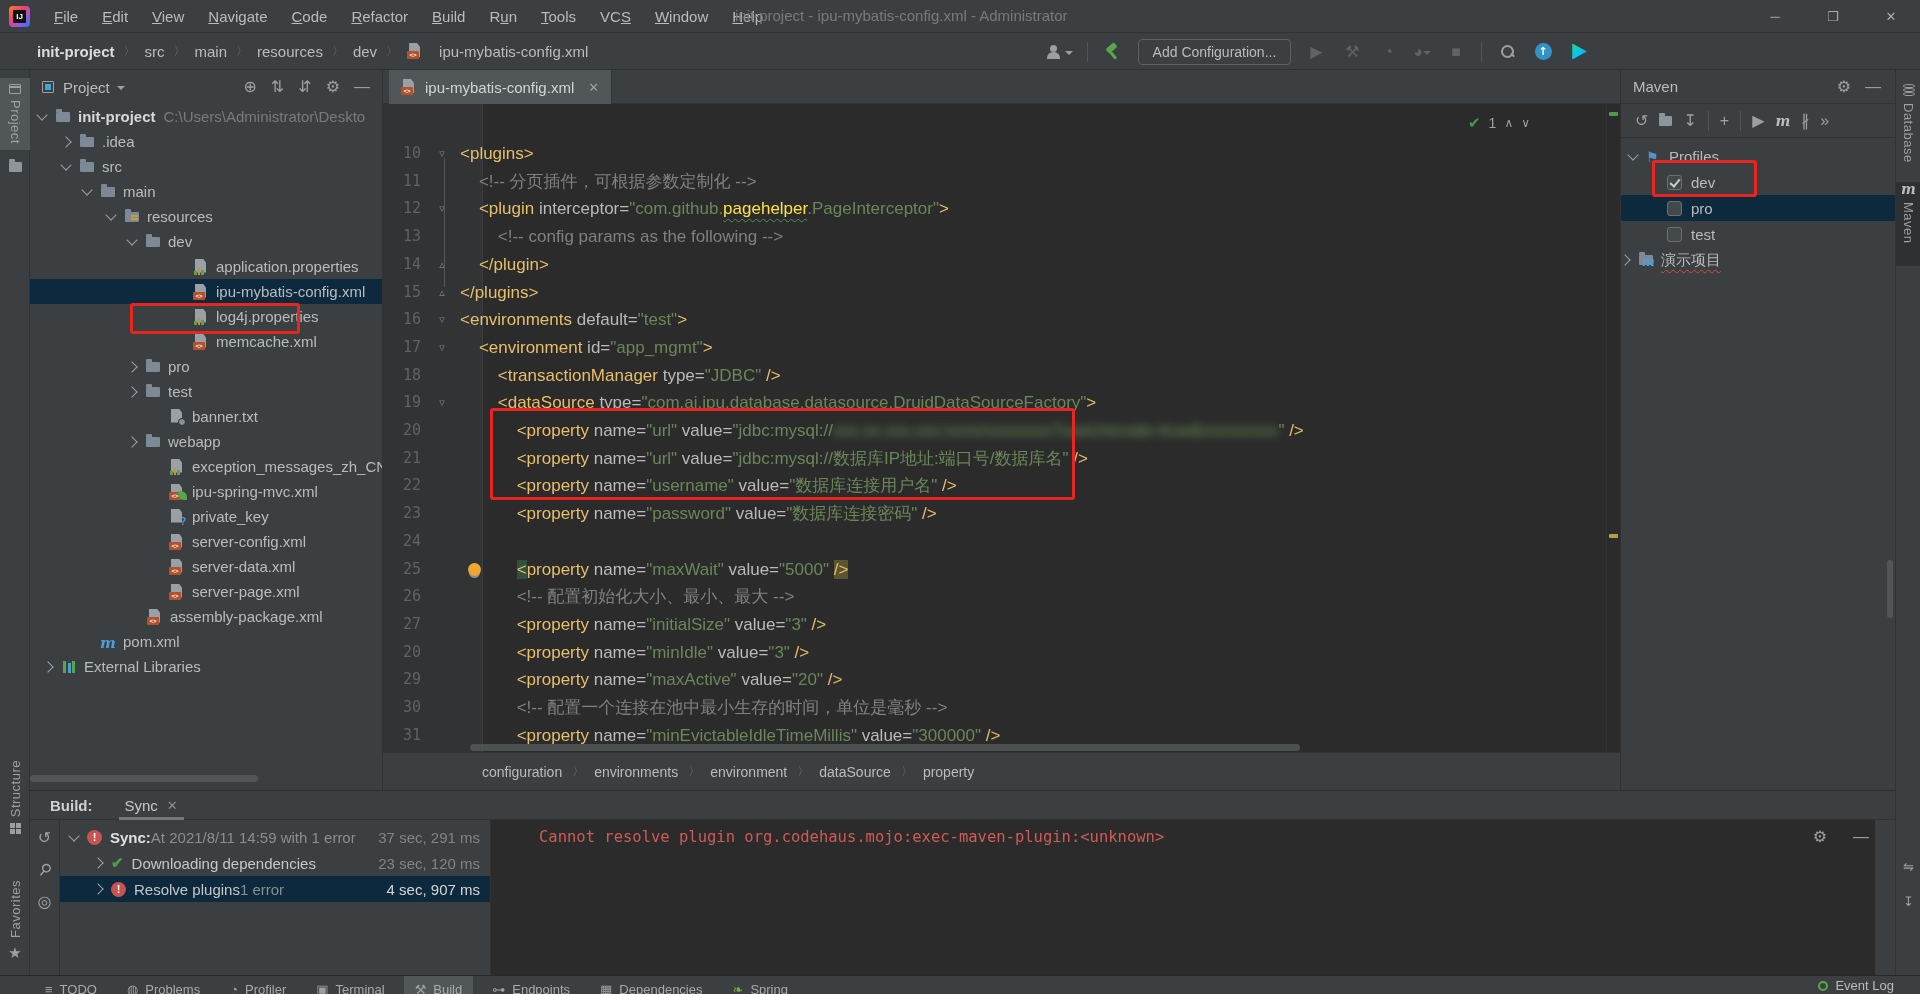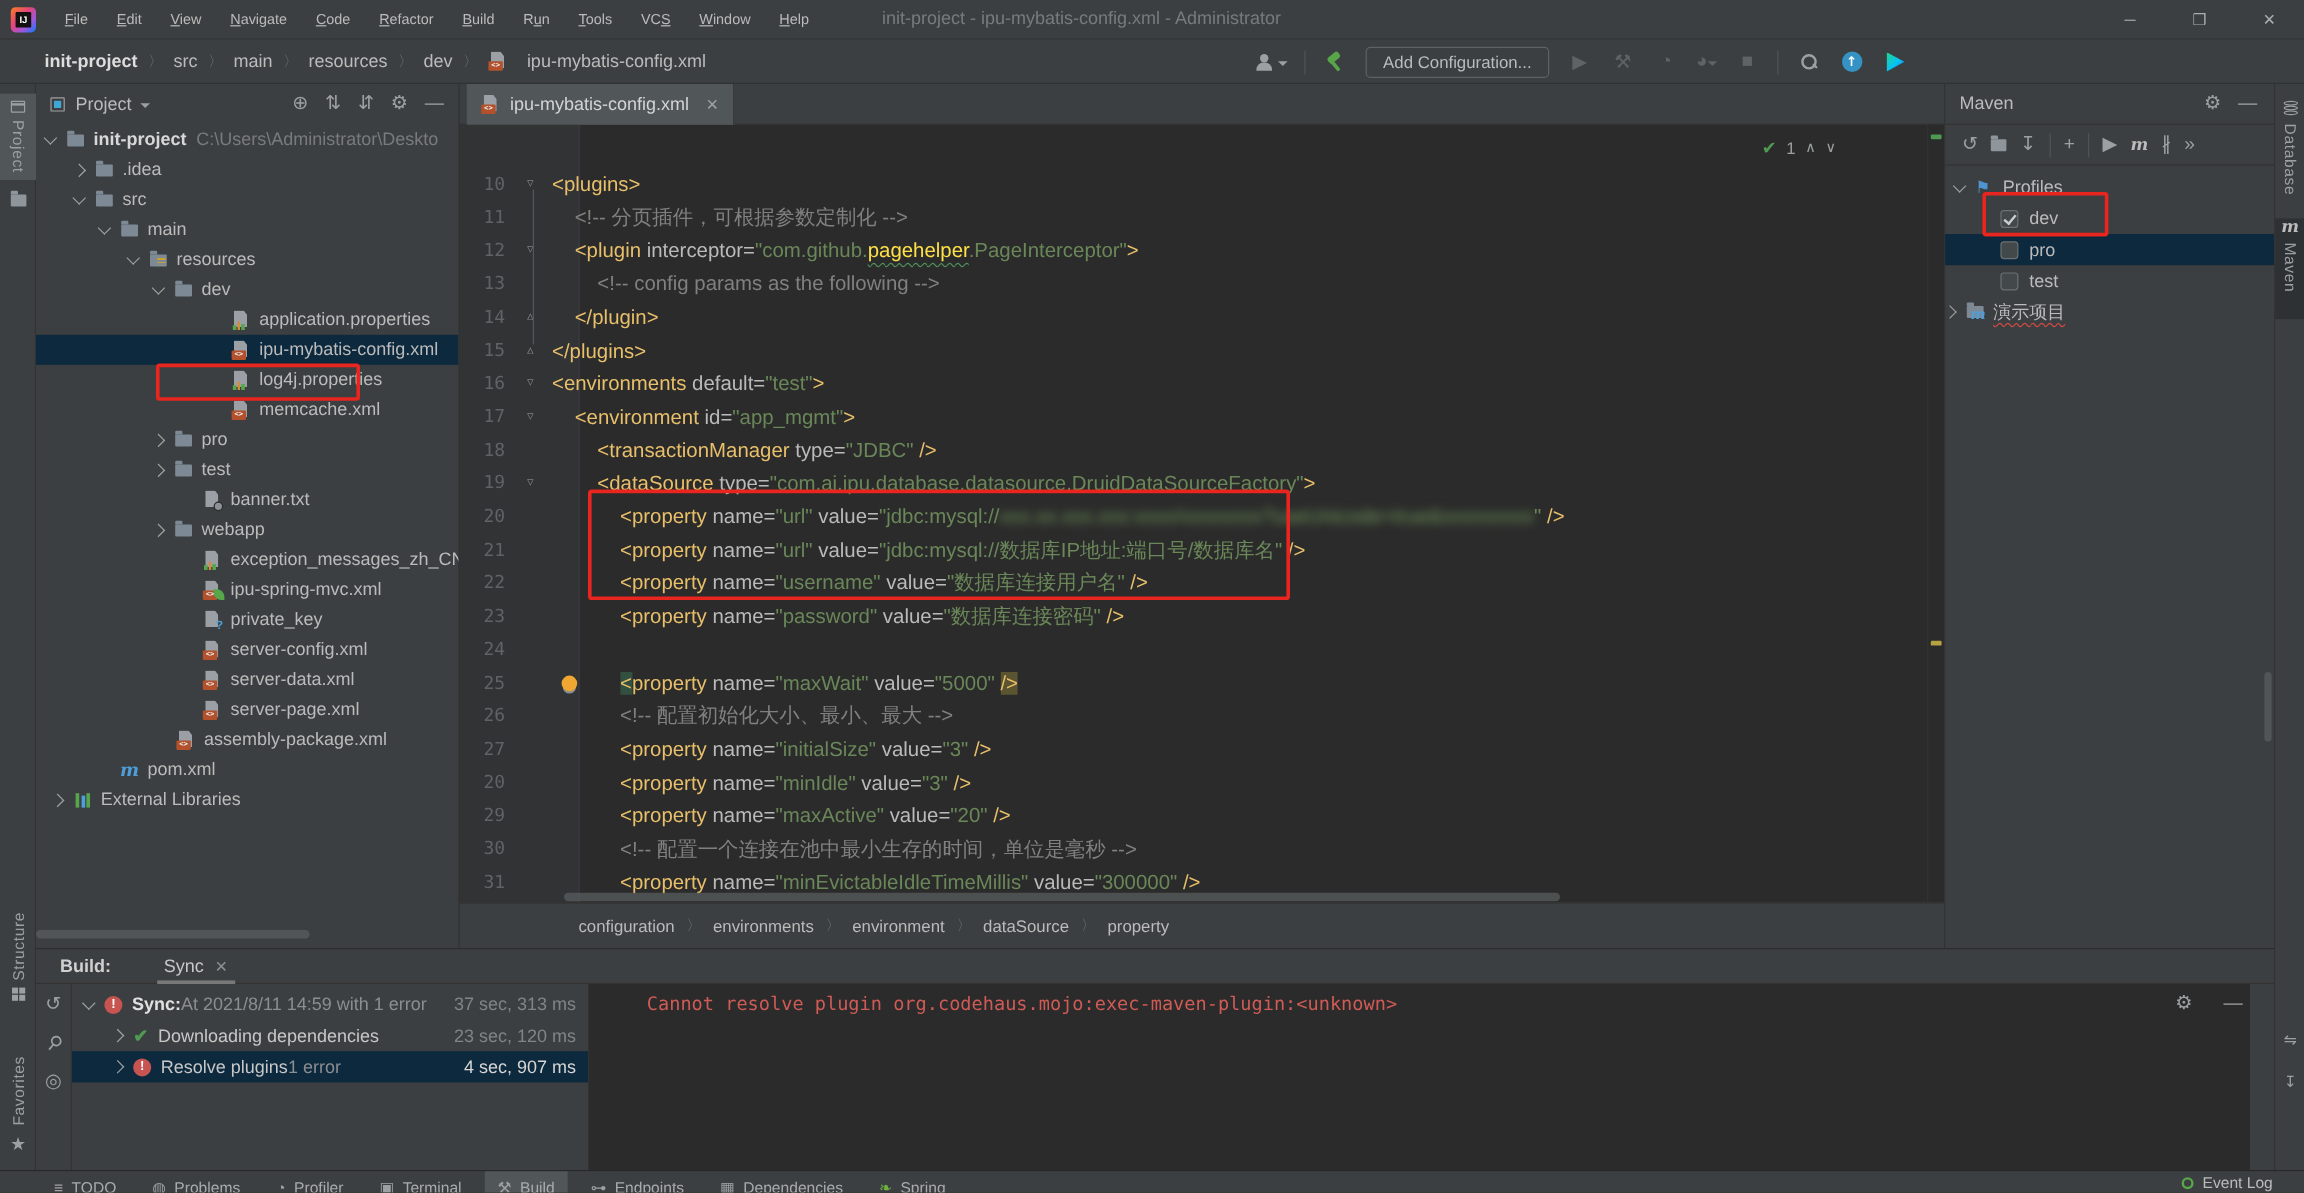--- a/index.html
+++ b/index.html
@@ -8,21 +8,21 @@
 .app{position:relative;width:1920px;height:994px;background:#3c3f41;color:#bbbbbb;overflow:hidden}
 .abs{position:absolute}
 
 .titlebar{position:absolute;left:0;top:0;width:1920px;height:33px;background:#3c3f41;
   border-bottom:1px solid #2f3234;display:flex;align-items:center}
 .logo{width:21px;height:21px;margin:0 14px 0 9px;border-radius:4px;position:relative;flex:none;
   background:linear-gradient(135deg,#fc801d 0%,#e4447a 40%,#9e57dc 70%,#087cfa 100%)}
 .logo i{position:absolute;inset:4px;background:#111;border-radius:1px;
   color:#fff;font:bold 8px/13px "Liberation Sans",sans-serif;text-align:center;font-style:normal}
 .menus{display:flex;gap:4px}
-.menu-item{padding:3px 10px;font-size:12px;color:#bbbbbb;cursor:default}
+.menu-item{padding:3px 10px;font-size:15px;color:#bbbbbb;cursor:default}
 .menu-item u{text-decoration:underline}
 .wintitle{position:absolute;left:735px;top:7px;font-size:15px;color:#777b7e}
 .winbtns{position:absolute;right:0;top:0;height:33px;display:flex}
 .winbtn{width:58px;height:33px;display:flex;align-items:center;justify-content:center;color:#aaadb0;font-size:13px}
 
 .navbar{position:absolute;left:0;top:33px;width:1920px;height:37px;background:#3c3f41;
   border-bottom:1px solid #2f3234;display:flex;align-items:center}
 .crumbs{display:flex;align-items:center;padding-left:37px;font-size:15px;gap:9px}
 .crumb{color:#bbbbbb}.crumb.root{font-weight:bold;color:#dddddd}
 .crumb-sep{color:#6e7375;font-size:12px}
@@ -132,21 +132,21 @@
 .rightstrip{position:absolute;left:1895px;top:70px;width:25px;height:905px;background:#3c3f41;border-left:1px solid #323232}
 .rightstrip .vtab{width:25px}
 .db-ic{width:12px;height:13px;position:relative}
 .db-ic i{position:absolute;left:0;width:12px;height:4px;border-radius:50%;border:1.2px solid #9da0a3}
 .db-ic i:nth-child(2){top:4px}.db-ic i:nth-child(3){top:8px}
 .m-ic{font:italic bold 14px/14px "DejaVu Serif",serif;color:#bbbbbb}
 
 .build-panel{position:absolute;left:30px;top:790px;width:1865px;height:185px;background:#3c3f41;border-top:1px solid #2a2c2e}
 .bhead{height:29px;display:flex;align-items:center;font-size:15px;border-bottom:1px solid #323232}
 .bhead .blabel{margin-left:20px;color:#d0d0d0;font-weight:bold}
-.btab{margin-left:44px;position:relative;height:29px;display:flex;align-items:center;gap:9px;color:#c7c7c7}
+.btab{margin-left:32px;position:relative;height:29px;display:flex;align-items:center;gap:9px;color:#c7c7c7}
 .btab .underline{position:absolute;left:-6px;right:-6px;bottom:0;height:3px;background:#787878}
 .bicons{position:absolute;left:0;top:29px;width:30px;bottom:0;border-right:1px solid #323232;
   display:flex;flex-direction:column;align-items:center;padding-top:10px;gap:16px;color:#9da0a3;font-size:15px}
 .btree{position:absolute;left:30px;top:29px;width:430px;bottom:0;background:#3c3f41}
 .brow{position:relative;height:26px;display:flex;align-items:center;font-size:15px;color:#c7c7c7;white-space:nowrap}
 .brow.sel{background:#0d293e}
 .brow .time{position:absolute;right:10px;color:#808487}
 .brow.sel .time{color:#d5d5d5}
 .brow .gray{color:#8b8e91;font-weight:normal}
 .errball{flex:none;width:15px;height:15px;border-radius:50%;background:#c75450;color:#fff;font:bold 11px/15px "Liberation Sans",sans-serif;text-align:center;margin-right:8px}
@@ -647,21 +647,21 @@
       <span class="glyph">↺</span>
       <span class="glyph" style="transform:rotate(40deg)">⚲</span>
       <span class="glyph">◎</span>
     </div>
     <div class="btree" id="btree" style="padding-top: 4px;">
         <div class="brow " style="padding-left:10px">
           <span class="chev d"></span>
           <span class="errball">!</span>
           <span style="font-weight:bold;color:#e0e0e0">Sync:</span>
           <span class="gray"> At 2021/8/11 14:59 with 1 error</span>
-          <span class="time">37 sec, 313 ms</span>
+          <span class="time">37 sec, 291 ms</span>
         </div>
         <div class="brow " style="padding-left:34px">
           <span class="chev r"></span>
           <span class="okchk">✔</span>
           <span style="">Downloading dependencies</span>
           <span class="gray"></span>
           <span class="time">23 sec, 120 ms</span>
         </div>
         <div class="brow sel" style="padding-left:34px">
           <span class="chev r"></span>

